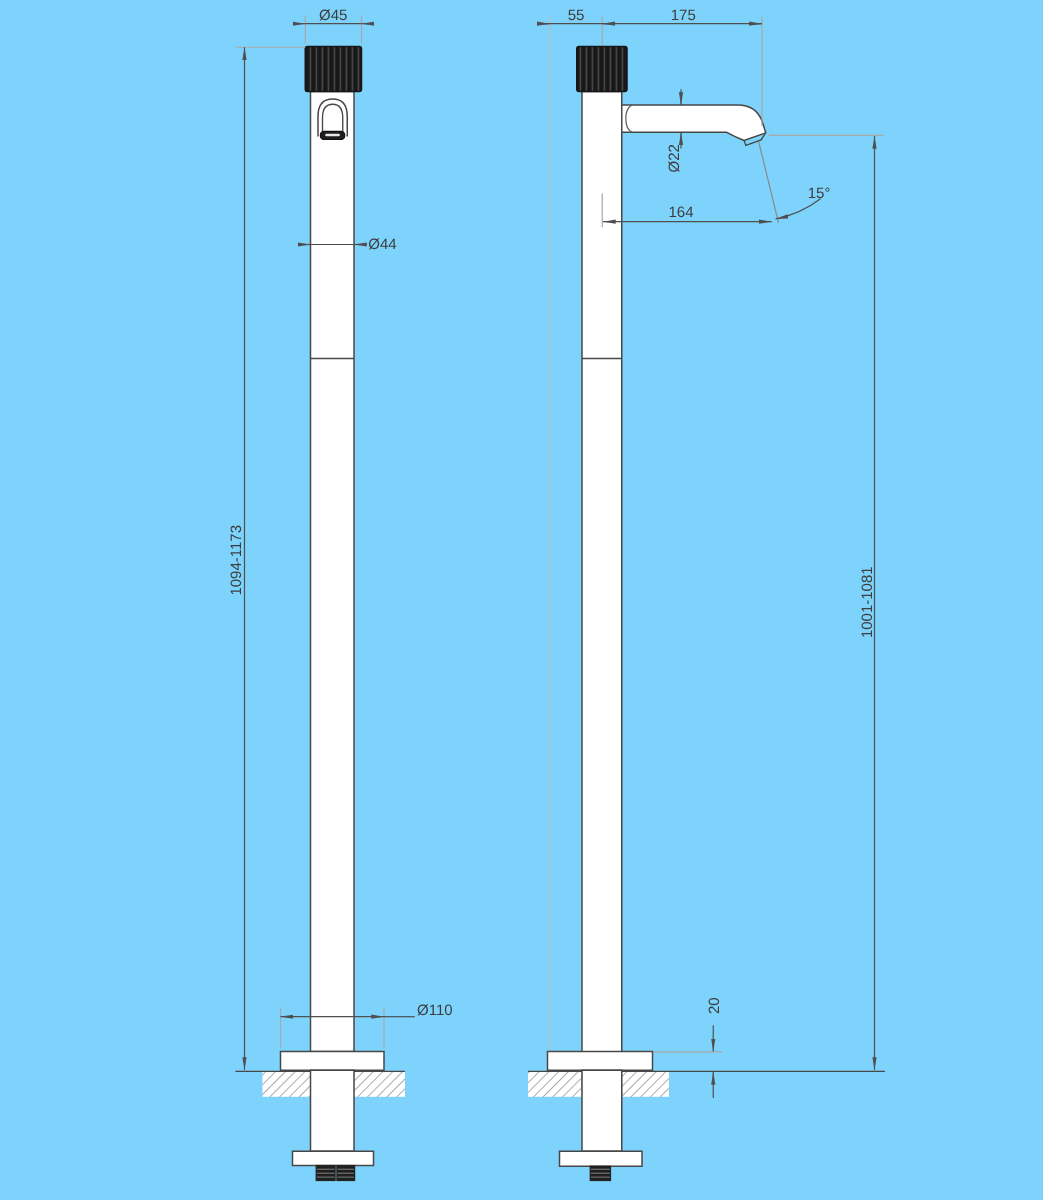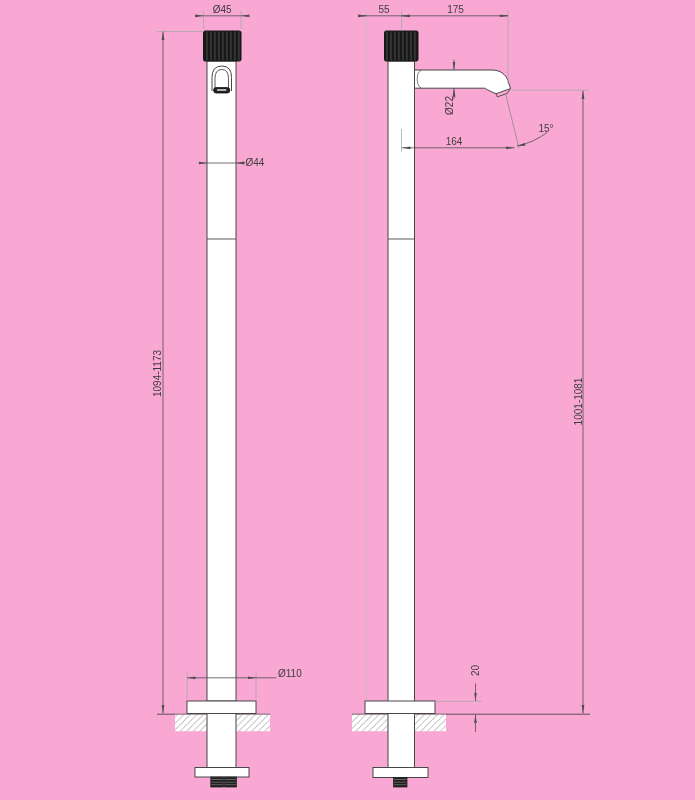--- a/index.html
+++ b/index.html
@@ -1,19 +1,19 @@
 <!DOCTYPE html>
 <html><head>
 <meta charset="utf-8">
 <style>
   html,body{margin:0;padding:0;background:#ffffff;}
   .canvas{
     position:relative;
     width:695px;height:800px;
-    background:#f9a8d4;
+    background:#7dd3fc;
     font-family:"Liberation Sans", sans-serif;
     overflow:hidden;
     text-decoration:underline;
   }
   svg text{
     font-family:"Liberation Sans", sans-serif;
     font-size:10px;
     fill:#3d3d3d;
   }
   .outline{fill:#ffffff;stroke:#474747;stroke-width:1;}

